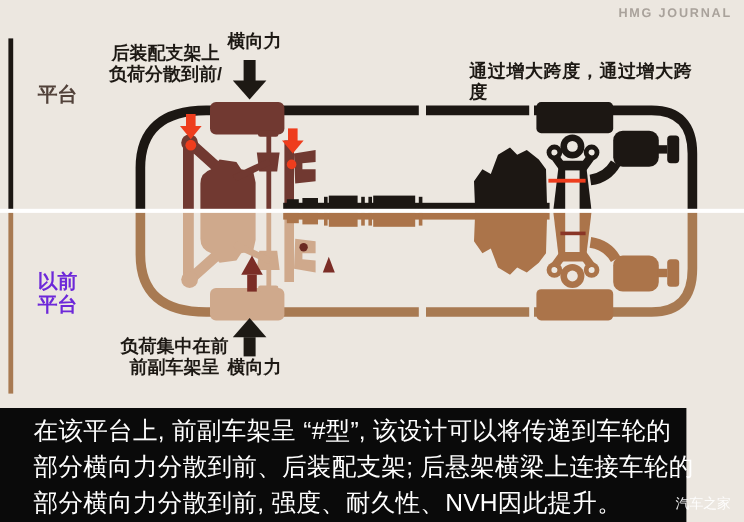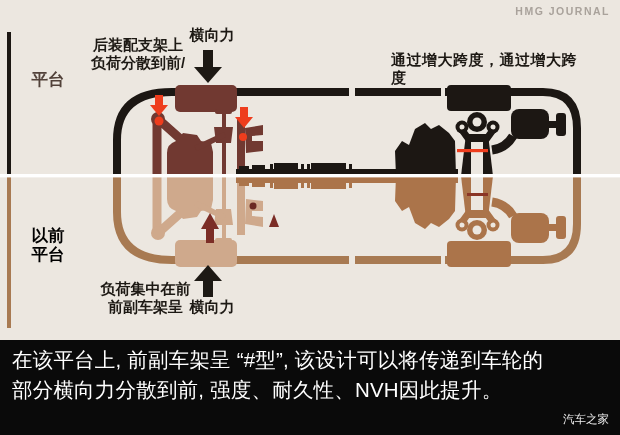--- a/index.html
+++ b/index.html
@@ -13,31 +13,31 @@
   .half-top   { --outline:#1c1713; --front:#713931; --rear:#1c1713; --bg:#ece7e0; }
   .half-bottom{ --outline:#a87a52; --front:#cfa98c; --rear:#ab744a; --bg:#ece7e0; }
 
   .txt{position:absolute;color:#191511;}
   .journal{
     top:5px;right:10px;font-size:10.5px;font-weight:bold;
     letter-spacing:1.5px;color:#a9a29b;
   }
   .plat-label{width:68px;text-align:center;font-size:16.5px;font-weight:bold;line-height:19px;}
   .gen3{left:14px;top:70px;color:#52423a;}
-  .prev{left:14px;top:226px;color:#000000;}
+  .prev{left:14px;top:226px;color:#6d28d9;}
   .ann{font-size:15px;font-weight:600;line-height:18px;text-align:center;color:#1d1914;}
   .ann-load-top{left:68px;top:36px;width:140px;}
   .ann-lat-top{left:184px;top:26px;width:56px;}
   .ann-span{left:391px;top:51px;width:200px;text-align:left;letter-spacing:.5px;}
   .ann-load-bot{left:78px;top:266px;width:135px;margin-top:14px;}
   .ann-lat-bot{left:184px;top:298px;width:56px;}
   .caption{
-    position:absolute;left:0;top:340px;width:620px;height:95px;
+    position:absolute;left:0;top:340px;width:572px;height:95px;
     background:#0a0a0a;color:#fff;box-sizing:border-box;
-    padding:5px 12px 0 12px;font-size:20.5px;line-height:30px;
+    padding:5px 12px 0 28px;font-size:20.5px;line-height:30px;
     white-space:nowrap;letter-spacing:.2px;
   }
   .watermark{
     right:11px;bottom:8px;font-size:11.5px;color:#fff;opacity:.92;
   }
 </style>
 </head>
 <body>
 
 <div class="stage">
@@ -160,17 +160,18 @@
   <div class="txt ann ann-lat-top">横向力</div>
   <div class="txt ann ann-span">通过增大跨度，通过增大跨度</div>
   <div class="txt ann ann-load-bot">
     <div>负荷集中在前</div>
     <div>前副车架呈</div>
   </div>
   <div class="txt ann ann-lat-bot">横向力</div>
 
   <div class="caption">
     <div>在该平台上, 前副车架呈 “#型”, 该设计可以将传递到车轮的</div>
+    <div>部分横向力分散到前、后装配支架; 后悬架横梁上连接车轮的</div>
     <div>部分横向力分散到前, 强度、耐久性、NVH因此提升。</div>
   </div>
   <div class="txt watermark">汽车之家</div>
 
 </div>
 
 </body></html>

